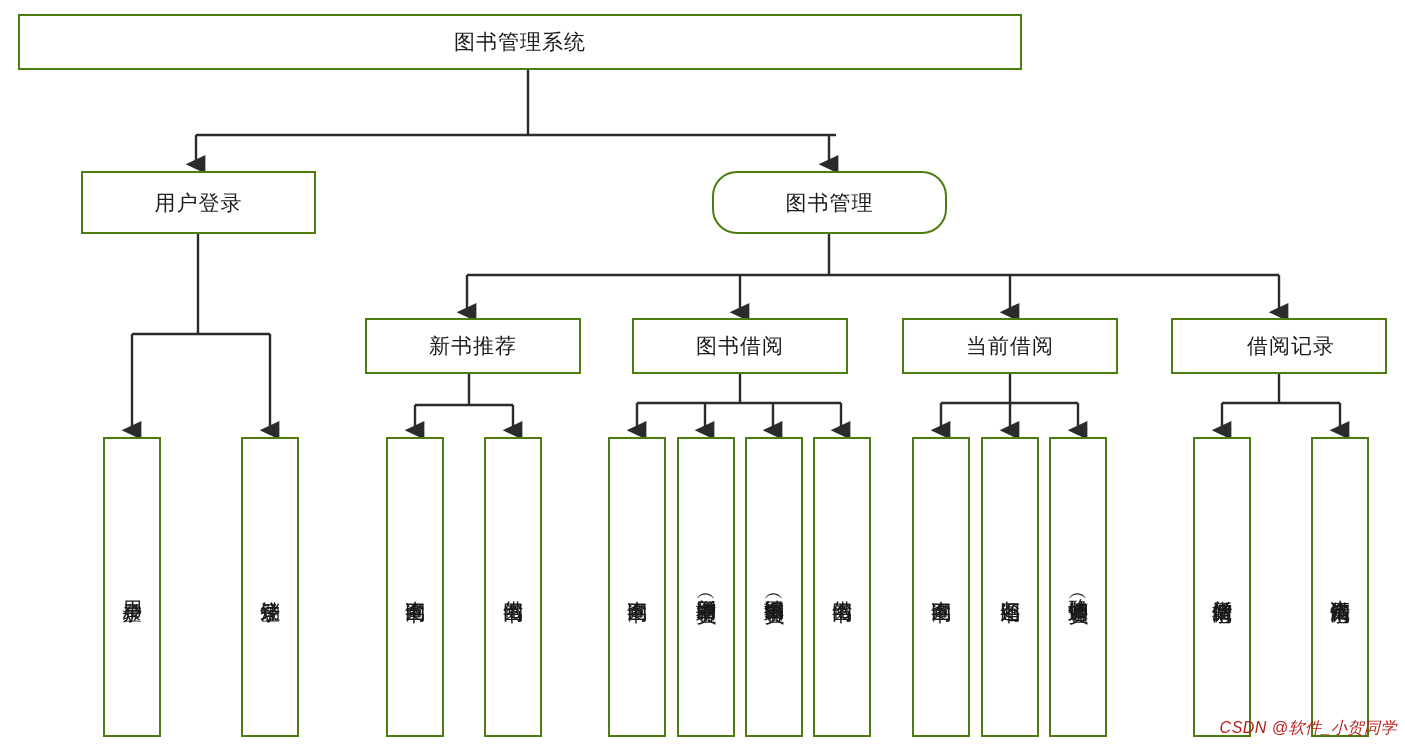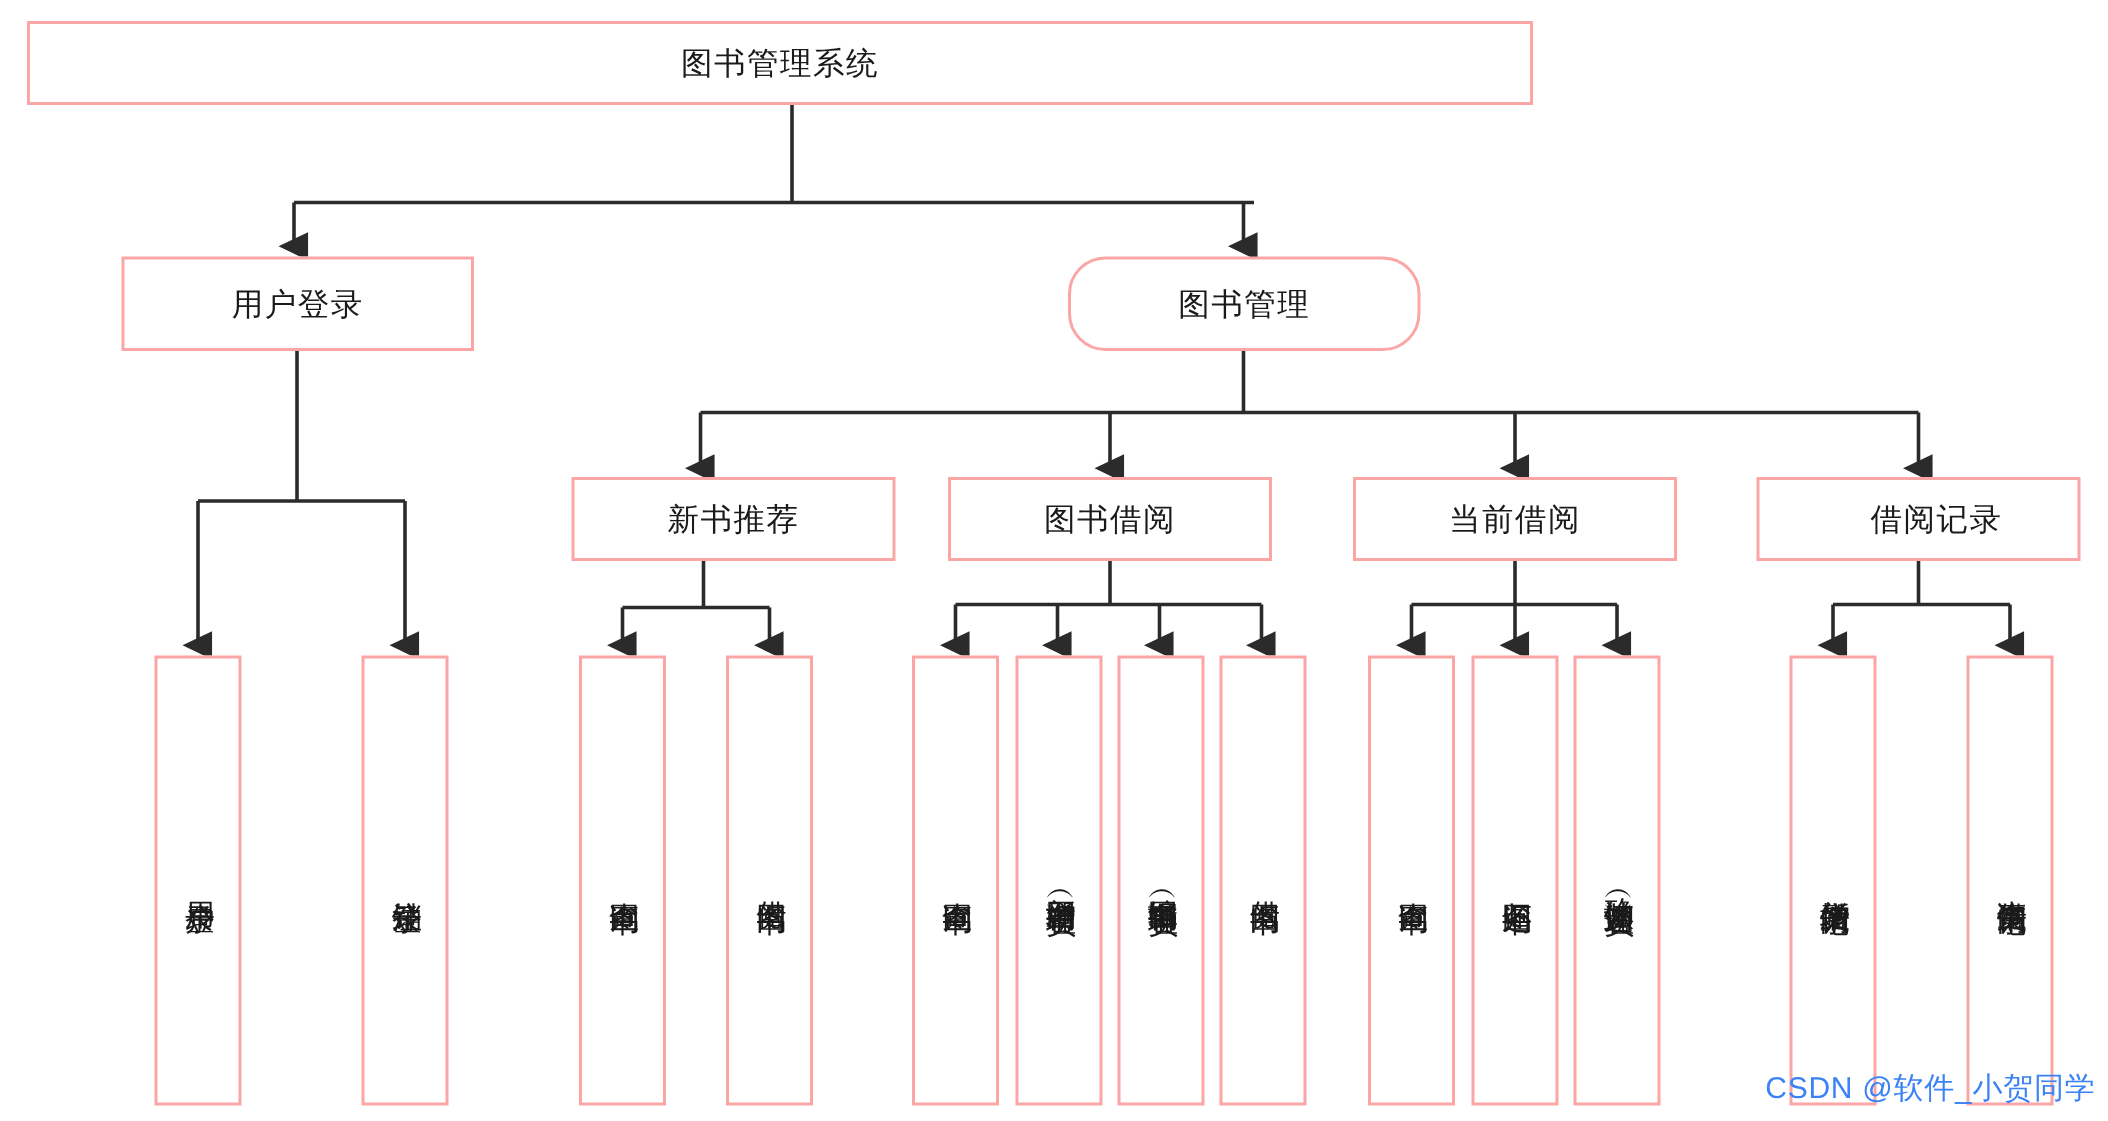--- a/index.html
+++ b/index.html
@@ -20,21 +20,21 @@
   #wires {
     position: absolute;
     left: 0;
     top: 0;
     width: 1405px;
     height: 747px;
   }
   .node {
     position: absolute;
     box-sizing: border-box;
-    border: 2px solid #fca5a5;
+    border: 2px solid #4d7c0f;
     background: #ffffff;
     display: flex;
     align-items: center;
     justify-content: center;
     color: #1a1a1a;
   }
   .node.horiz {
     font-size: 21px;
     letter-spacing: 1px;
   }
@@ -53,25 +53,26 @@
   .node.vert .vlabel {
     writing-mode: vertical-rl;
     text-orientation: upright;
     white-space: normal;
     max-height: 100%;
   }
   #watermark {
     position: absolute;
     right: 8px;
     bottom: 8px;
-    font-size: 20px;
-    color: #3b82f6;
+    font-size: 16px;
+    color: #b91c1c;
     letter-spacing: 0.5px;
     white-space: nowrap;
     pointer-events: none;
+    font-style: italic;
   }
 </style>
 </head>
 <body>
 
 <div id="stage">
 
   <svg id="wires" viewBox="0 0 1405 747" xmlns="http://www.w3.org/2000/svg">
     <defs>
       <marker id="arrow" markerWidth="9" markerHeight="9" refX="4.2" refY="4.3" orient="auto" markerUnits="strokeWidth">
@@ -127,21 +128,21 @@
   </div>
 
   <div class="node horiz" style="left:81px; top:171px; width:235px; height:63px;">
     <span>用户登录</span>
   </div>
 
   <div class="node horiz" style="left:712px; top:171px; width:235px; height:63px;border-radius:25px;">
     <span>图书管理</span>
   </div>
 
-  <div class="node horiz" style="left:381px; top:318px; width:216px; height:56px;">
+  <div class="node horiz" style="left:365px; top:318px; width:216px; height:56px;">
     <span>新书推荐</span>
   </div>
 
   <div class="node horiz" style="left:902px; top:318px; width:216px; height:56px;">
     <span>当前借阅</span>
   </div>
 
   <div class="node horiz" style="left:632px; top:318px; width:216px; height:56px;">
     <span>图书借阅</span>
   </div>

